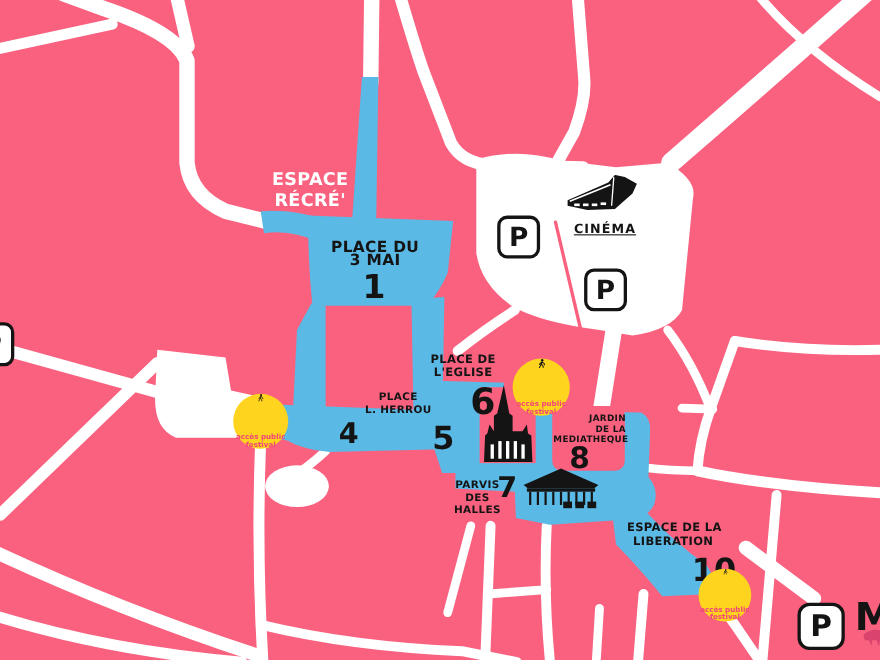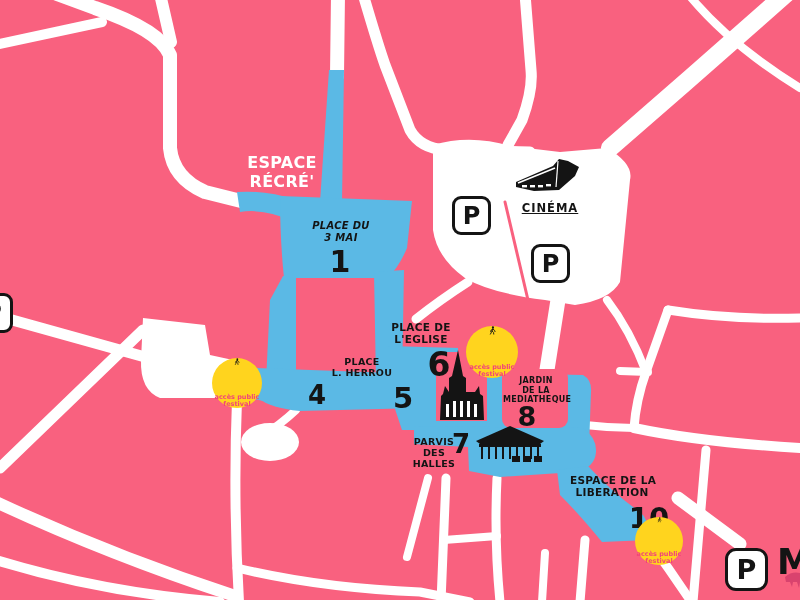--- a/index.html
+++ b/index.html
@@ -2,24 +2,24 @@
 <html><head>
 <meta charset="utf-8">
 <style>
   html,body{margin:0;padding:0;background:#e9e9e9;}
   .map{position:relative;width:800px;height:600px;overflow:hidden;background:#3b82f6;
        font-family:"DejaVu Sans",sans-serif;}
   .map svg.base{position:absolute;left:0;top:0;}
   .lbl{position:absolute;font-weight:bold;color:#141414;text-align:center;
        letter-spacing:.3px;white-space:nowrap;}
   .lbl div{white-space:nowrap;}
-  .name-10{font-size:10px;line-height:11.5px;font-style:italic;}
+  .name-10{font-size:14px;line-height:11.5px;}
   .name-105{font-size:10.5px;line-height:12px;}
   .name-95{font-size:9.5px;line-height:11px;}
-  .name-8{font-size:8px;line-height:9.5px;}
+  .name-8{font-size:8px;line-height:9.5px;text-align:right;}
   .white{color:#ffffff;}
   .num{position:absolute;font-weight:bold;color:#141414;text-align:center;}
   .psign{position:absolute;background:#ffffff;border:3px solid #141414;border-radius:9px;
          display:flex;align-items:center;justify-content:center;
          font-weight:bold;color:#141414;box-sizing:border-box;}
   .badge{position:absolute;border-radius:50%;background:#FFD41E;display:flex;
          flex-direction:column;align-items:center;justify-content:center;}
   .badge .btxt{font-size:6.5px;line-height:7px;font-weight:bold;color:#F2437A;text-align:center;margin-top:28px;}
   .icon{position:absolute;}
 </style>

